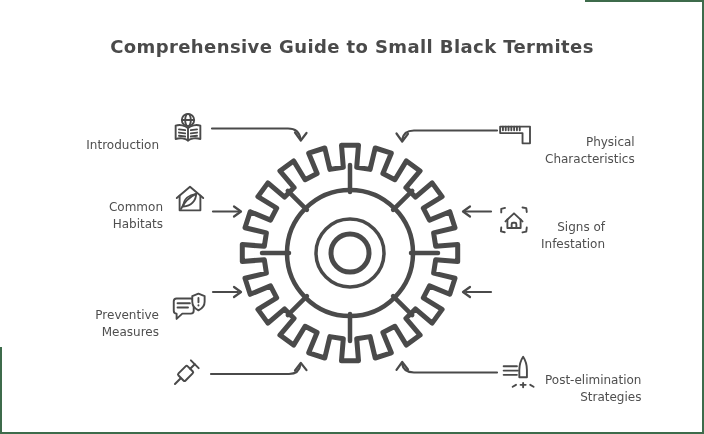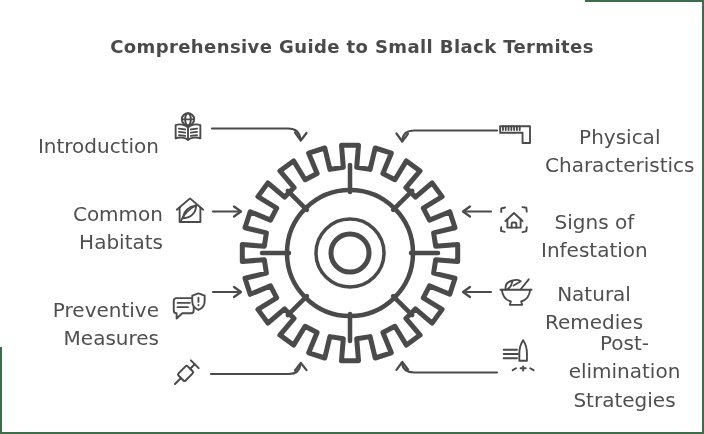--- a/index.html
+++ b/index.html
@@ -19,26 +19,26 @@
   .title{
     position:absolute;top:36px;left:0;width:704px;text-align:center;
     font-size:18px;font-weight:700;color:var(--ink);letter-spacing:.4px;
   }
   svg.canvas{position:absolute;left:0;top:0;width:704px;height:434px;}
   .item{
     position:absolute;display:flex;align-items:center;gap:10px;
     transform:translateY(-50%);
   }
   .item .label{
-    font-size:20px;line-height:1.42;color:var(--text);white-space:pre-line;margin-top:32px;
+    font-size:12px;line-height:1.42;color:var(--text);white-space:pre-line;margin-top:32px;
   }
   .item.leftside{right:497px;justify-content:flex-end;}
   .item.leftside .label{text-align:right;}
   .item.rightside{left:497px;}
-  .item.rightside .label{text-align:center;}
+  .item.rightside .label{text-align:right;}
   .icon{flex:0 0 auto;display:block;}
   .icon *{stroke:var(--ink);stroke-width:2;fill:none;stroke-linecap:round;stroke-linejoin:round;}
   .icon .fillwhite{fill:#fff;}
   .gearline{stroke:var(--ink);fill:none;}
   .arrow{stroke:var(--ink);stroke-width:2.2;fill:none;stroke-linecap:round;stroke-linejoin:round;}
 </style>
 </head>
 <body>
 
 <div class="stage">
@@ -93,21 +93,21 @@
       <circle cx="20" cy="9" r="6.5"></circle>
       <ellipse cx="20" cy="9" rx="3" ry="6.5"></ellipse>
       <line x1="14" y1="9" x2="26" y2="9"></line>
       <path class="fillwhite" d="M7,15 C11,13.5 17,14.5 20,17.5 C23,14.5 29,13.5 33,15 V29 C29,27.5 23,28 20,30.5 C17,28 11,27.5 7,29 Z"></path>
       <path d="M20,17.5 V30.5"></path>
       <path d="M10.5,18.8 L17,19.6 M10.5,22.2 L17,23 M10.5,25.6 L17,26.4"></path>
       <path d="M29.5,18.8 L23,19.6 M29.5,22.2 L23,23 M29.5,25.6 L23,26.4"></path>
     </svg>
   </div>
 
-  <div class="item leftside" style="top:212px">
+  <div class="item leftside" style="top:200px">
     <div class="label">Common
 Habitats</div>
     <svg class="icon" width="34" height="34" viewBox="0 0 36 36">
       <path d="M4,16 L18,4 L32,16"></path>
       <path d="M7,13.5 V29 H29 V13.5"></path>
       <path d="M11,25 C11,17 17,12.5 24.5,11.5 C24.5,19 19,24.5 11,25 Z"></path>
       <path d="M8.5,27.5 C12,20 18,14.5 24.5,11.5"></path>
     </svg>
   </div>
 
@@ -150,33 +150,22 @@
       <path d="M4.5,26 L4.2,30 L8.2,31"></path>
       <path d="M31.5,26 L31,30.4 L27,31.2"></path>
       <path d="M9,19.5 L18,11 L27,19.5"></path>
       <path d="M11,17.5 V26.5 H25 V17.5"></path>
       <path d="M15.5,26.5 V22.5 Q15.5,21 17,21 H19 Q20.5,21 20.5,22.5 V26.5"></path>
     </svg>
     <div class="label">Signs of
 Infestation</div>
   </div>
 
-  <div class="item rightside" style="top:292px">
-    <svg class="icon" width="38" height="34" viewBox="0 0 40 36">
-      <path d="M9,16 Q8,8 16,6.5 Q16,12 11,15.5"></path>
-      <path d="M16,6.5 Q21,4.5 25,7 Q21,9.5 17.5,11.5"></path>
-      <path d="M33.5,5 L25,15.5"></path>
-      <path d="M3.5,16 H36.5"></path>
-      <path d="M5,16 Q6,26 14.5,28.5 L13.5,32 H26.5 L25.5,28.5 Q34,26 35,16"></path>
-    </svg>
-    <div class="label">Natural
-Remedies</div>
-  </div>
 
-  <div class="item rightside" style="top:356px">
+  <div class="item rightside" style="top:373px">
     <svg class="icon" width="38" height="42" viewBox="0 0 40 44">
       <path class="fillwhite" d="M27.5,5 Q31.5,11 31.5,19 V26.5 H23.5 V19 Q23.5,11 27.5,5 Z"></path>
       <path d="M7,15 H21 M7,19.5 H22 M7,24 H21"></path>
       <path d="M20,34.5 L16.5,36.5"></path>
       <path d="M27.5,32.5 V37 M24.8,34.5 H30.2"></path>
       <path d="M35,34.5 L38.5,36.5"></path>
     </svg>
     <div class="label">Post-elimination
 Strategies</div>
   </div>

